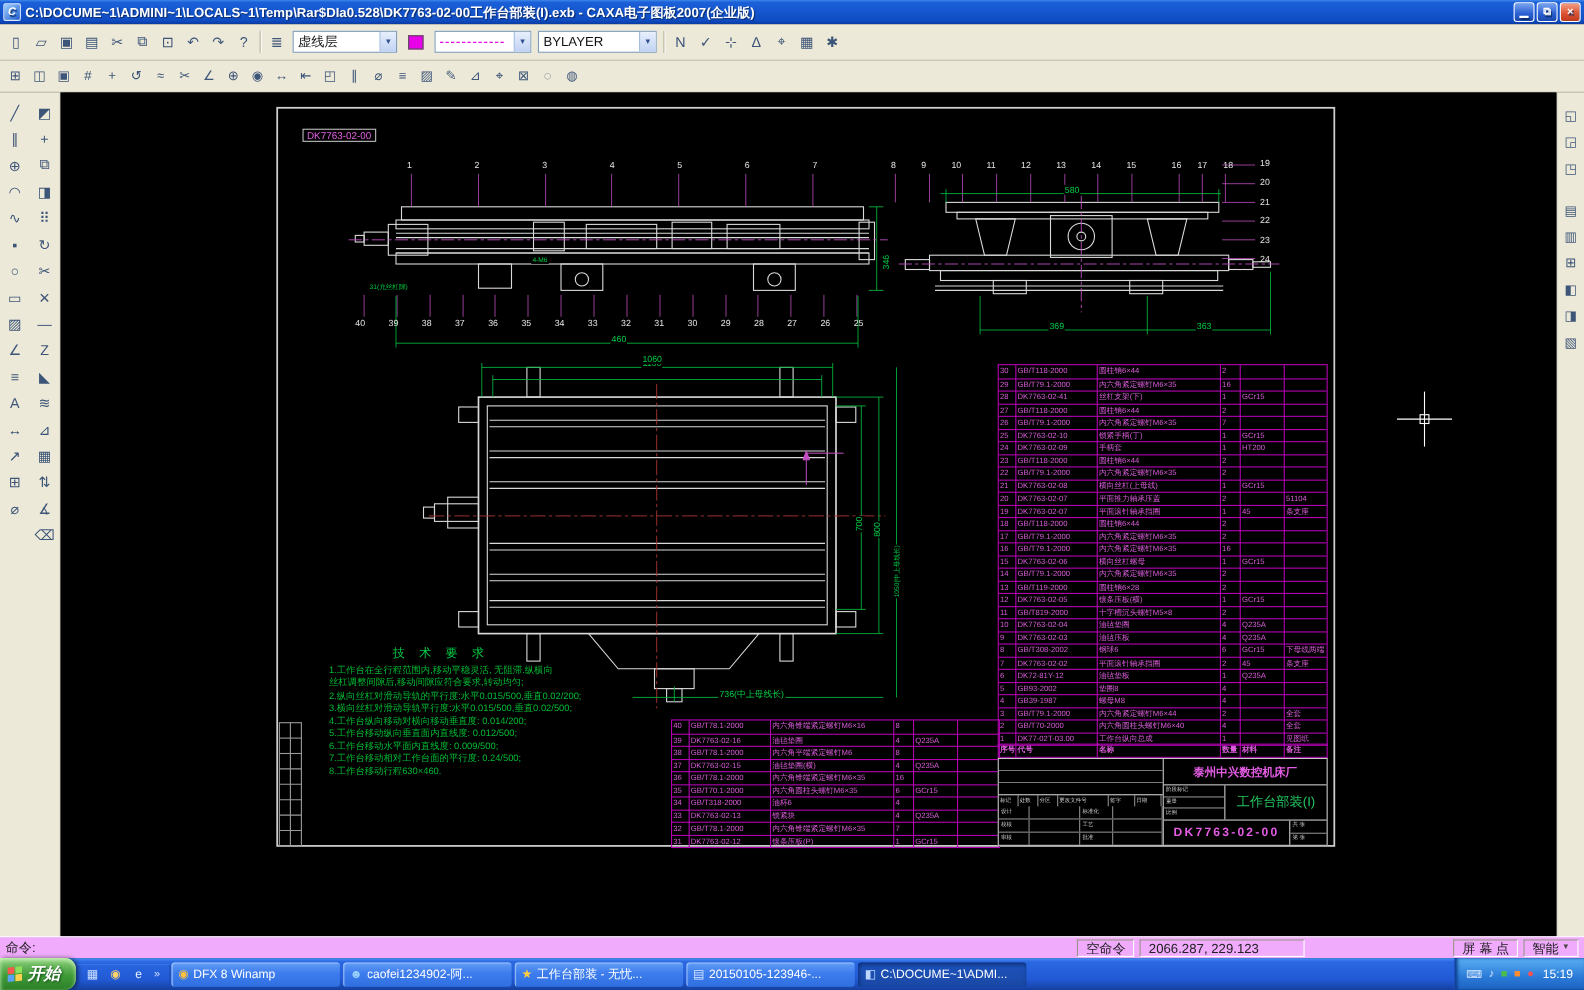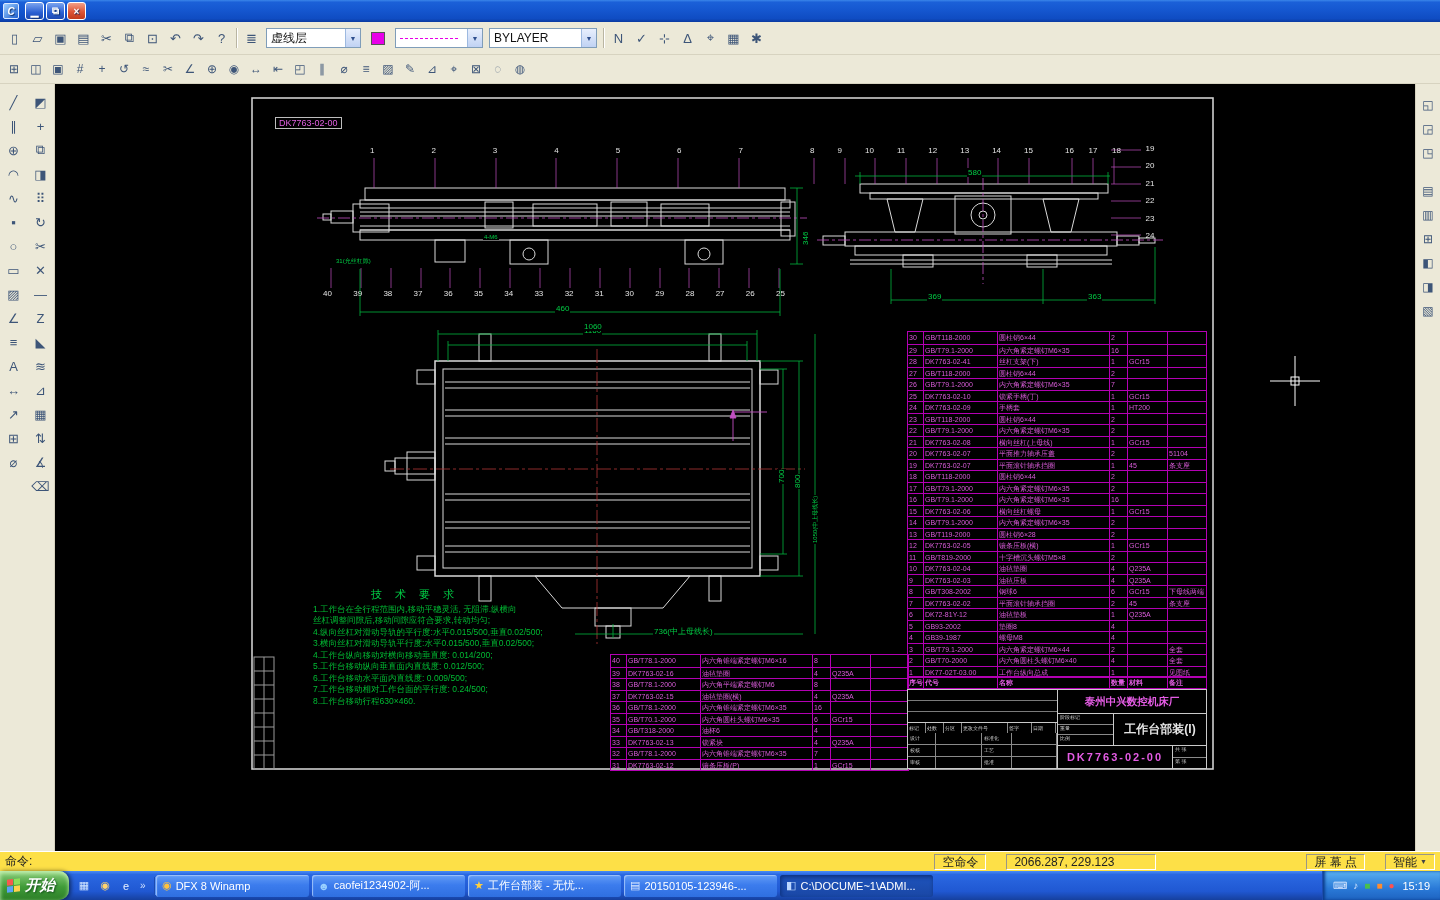--- a/index.html
+++ b/index.html
@@ -59,28 +59,28 @@
   .tbl .lrow{display:flex;height:11px;line-height:10px}
   .tbl .lrow span{border-right:1px solid #8a8a8a;overflow:hidden;white-space:nowrap;padding-left:1px;flex:none}
   .tbl .rrow{display:flex;height:12px;line-height:11px;border-bottom:1px solid #8a8a8a}
   .tbl .rrow span{border-right:1px solid #8a8a8a;padding-left:2px;flex:none;overflow:hidden}
   .tbr{flex:1;display:flex;flex-direction:column}
   .company{height:24px;border-bottom:1px solid #c9c9c9;display:flex;align-items:center;justify-content:center;color:#e55ce5;font-size:10.5px;font-weight:bold}
   .mid{height:32px;border-bottom:1px solid #c9c9c9;display:flex}
   .mid .cells{width:56px;border-right:1px solid #c9c9c9;display:flex;flex-direction:column}
   .mid .cells span{flex:1;border-bottom:1px solid #8a8a8a;padding-left:2px;overflow:hidden}
   .mid .cells span:last-child{border-bottom:none}
-  .dwgtitle{flex:1;display:flex;align-items:center;justify-content:center;color:#e5e5e5;font-size:12px;font-weight:bold}
+  .dwgtitle{flex:1;display:flex;align-items:center;justify-content:center;color:#22c55e;font-size:12px;font-weight:normal}
   .bot{flex:1;display:flex}
   .dwgno{flex:1;display:flex;align-items:center;justify-content:center;color:#e55ce5;font-size:11px;font-weight:bold;letter-spacing:2px}
   .extras{width:34px;border-left:1px solid #c9c9c9;display:flex;flex-direction:column}
   .extras span{flex:1;border-bottom:1px solid #8a8a8a;padding-left:2px;overflow:hidden}
   .extras span:last-child{border-bottom:none}
   
-  .statusbar{height:20px;background:#fde047;border-top:1px solid #fff;display:flex;align-items:center;font-size:12px;color:#222;padding:0 5px;gap:20px}
+  .statusbar{height:20px;background:#f0abfc;border-top:1px solid #fff;display:flex;align-items:center;font-size:12px;color:#222;padding:0 5px;gap:5px}
   .sb-cmd{flex:1}
   .panel{border:1px solid;border-color:#9a9686 #fff #fff #9a9686;height:16px;line-height:14px;padding:0 7px;white-space:nowrap;display:flex;align-items:center;gap:3px}
   .panel .parr{font-size:7px;color:#444}
   
   .taskbar{height:29px;background:linear-gradient(180deg,#4a8df5 0%,#2a68e2 12%,#2058d2 70%,#16409e 100%);display:flex;align-items:center}
   .start{height:29px;background:linear-gradient(180deg,#8ed07e,#3f9b38 55%,#2d7f28);border-radius:0 10px 10px 0;color:#fff;font-weight:bold;font-style:italic;font-size:15px;display:flex;align-items:center;gap:5px;padding:0 14px 0 7px;box-shadow:inset 0 2px 4px #c7f2b4,2px 0 4px #0008;text-shadow:1px 1px 2px #14501a}
   .flag{display:grid;grid-template-columns:6px 6px;grid-template-rows:6px 6px;gap:1px;transform:skewY(-6deg)}
   .flag i{display:block}
   .ql{display:flex;align-items:center;gap:3px;padding:0 6px;border-right:1px solid #1c4bb0;box-shadow:1px 0 0 #5d96f5}
   .qbtn{width:18px;height:18px;display:flex;align-items:center;justify-content:center;font-size:11px}
@@ -93,20 +93,21 @@
   .tray .ico{font-size:10px}
   .clock{font-size:11px;margin-left:2px}
 </style>
 </head>
 <body>
 
 <div class="screen">
 
   <div class="titlebar">
     <span class="app-ico">C</span>
+    <span class="t-title">C:\DOCUME~1\ADMINI~1\LOCALS~1\Temp\Rar$DIa0.528\DK7763-02-00工作台部装(I).exb  -  CAXA电子图板2007(企业版)</span>
     <span class="winbtn">▁</span>
     <span class="winbtn">⧉</span>
     <span class="winbtn close">×</span>
   </div>
 
 
   <div class="tbar tb1">
     <span style="display:flex">
 
     <span class="tbtn">▯</span>
@@ -467,38 +468,38 @@
           <span>29</span>
           <span>28</span>
           <span>27</span>
           <span>26</span>
           <span>25</span>
         </div>
 
       <span class="ov dimtxt" style="left:912px;top:84px">580</span>
       <span class="ov dimtxt vdim" style="left:746px;top:162px">346</span>
       <span class="ov dimtxt" style="left:500px;top:220px">460</span>
-      <span class="ov dimtxt" style="left:872px;top:208px">369</span>
+      <span class="ov dimtxt" style="left:898px;top:208px">369</span>
       <span class="ov dimtxt" style="left:1032px;top:208px">363</span>
       <span class="ov dimtxt" style="left:528px;top:242px">1160</span>
       <span class="ov dimtxt" style="left:528px;top:238px">1060</span>
       <span class="ov dimtxt vdim" style="left:722px;top:400px">700</span>
       <span class="ov dimtxt vdim" style="left:738px;top:405px">800</span>
       <span class="ov dimtxt vdim dimsm" style="left:756px;top:460px">1050(中上母线长)</span>
       <span class="ov dimtxt" style="left:598px;top:542px">736(中上母线长)</span>
       <span class="ov dimtxt dimsm" style="left:280px;top:173px">31(允丝杠隙)</span>
       <span class="ov dimtxt dimsm" style="left:428px;top:150px">4-M6</span>
 
-      <div class="ov tech" style="left:258px;top:505px;width:330px">
+      <div class="ov tech" style="left:244px;top:505px;width:330px">
         <div class="tt">技 术 要 求</div>
         <div>
 
         <div>1.工作台在全行程范围内,移动平稳灵活, 无阻滞.纵横向</div>
             <div>  丝杠调整间隙后,移动间隙应符合要求,转动均匀;</div>
-            <div>4.纵向丝杠对滑动导轨的平行度:水平0.015/500,垂直0.02/500;</div>
+            <div>2.纵向丝杠对滑动导轨的平行度:水平0.015/500,垂直0.02/200;</div>
             <div>3.横向丝杠对滑动导轨平行度:水平0.015/500,垂直0.02/500;</div>
             <div>4.工作台纵向移动对横向移动垂直度: 0.014/200;</div>
             <div>5.工作台移动纵向垂直面内直线度: 0.012/500;</div>
             <div>6.工作台移动水平面内直线度: 0.009/500;</div>
             <div>7.工作台移动相对工作台面的平行度: 0.24/500;</div>
             <div>8.工作台移动行程630×460.</div>
           </div>
       </div>
 
       <div class="ov bom" style="left:555px;top:570px;width:299px">

